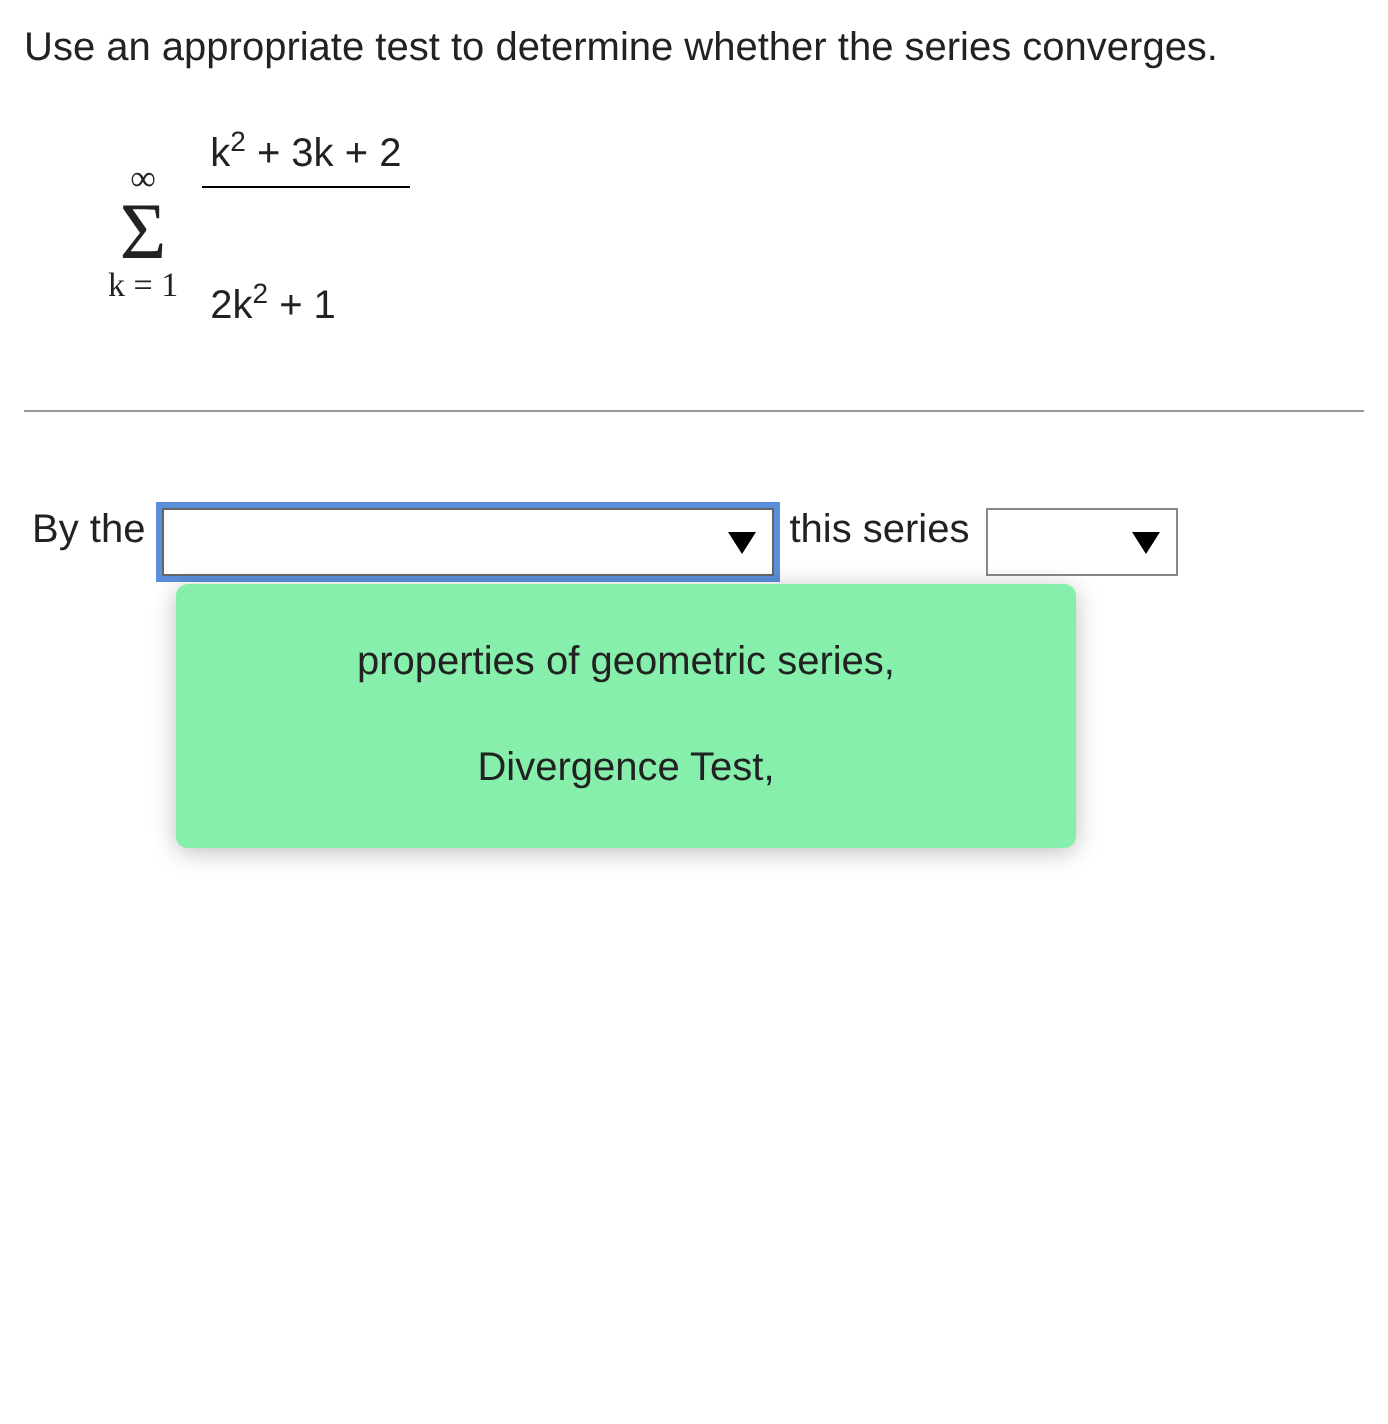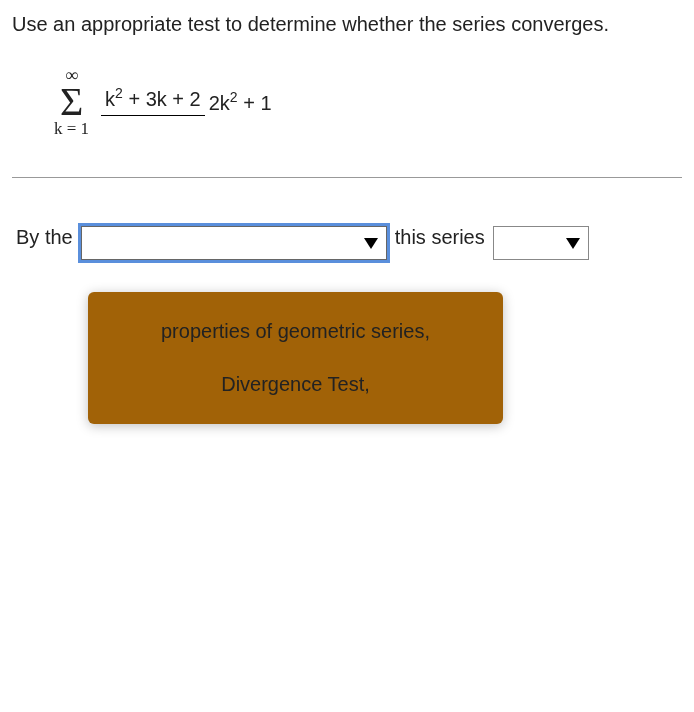--- a/index.html
+++ b/index.html
@@ -42,22 +42,24 @@
     .sigma-symbol {
       font-size: 40px;
       line-height: 0.9;
     }
     .sigma-bottom {
       font-size: 17px;
       line-height: 1;
     }
     .fraction {
       display: inline-flex;
+      flex-direction: column;
       font-family: Arial, sans-serif;
       font-size: 20px;
+      gap: 44px;
     }
     .numerator {
       padding: 0 4px 4px 4px;
       border-bottom: 1.5px solid #000;
       white-space: nowrap;
     }
     .denominator {
       padding: 4px 4px 0 4px;
       white-space: nowrap;
     }
@@ -102,22 +104,22 @@
       height: 0;
       border-left: 7px solid transparent;
       border-right: 7px solid transparent;
       border-top: 11px solid #000;
       margin-right: 4px;
     }
     .dropdown-panel {
       position: absolute;
       left: 88px;
       top: 292px;
-      width: 415px;
-      background: #a16207;
+      width: 450px;
+      background: #86efac;
       border-radius: 6px;
       box-shadow: 0 2px 12px rgba(0,0,0,0.25);
       padding: 28px 10px;
       display: flex;
       flex-direction: column;
       align-items: center;
       gap: 30px;
     }
     .dropdown-option {
       font-size: 20px;

